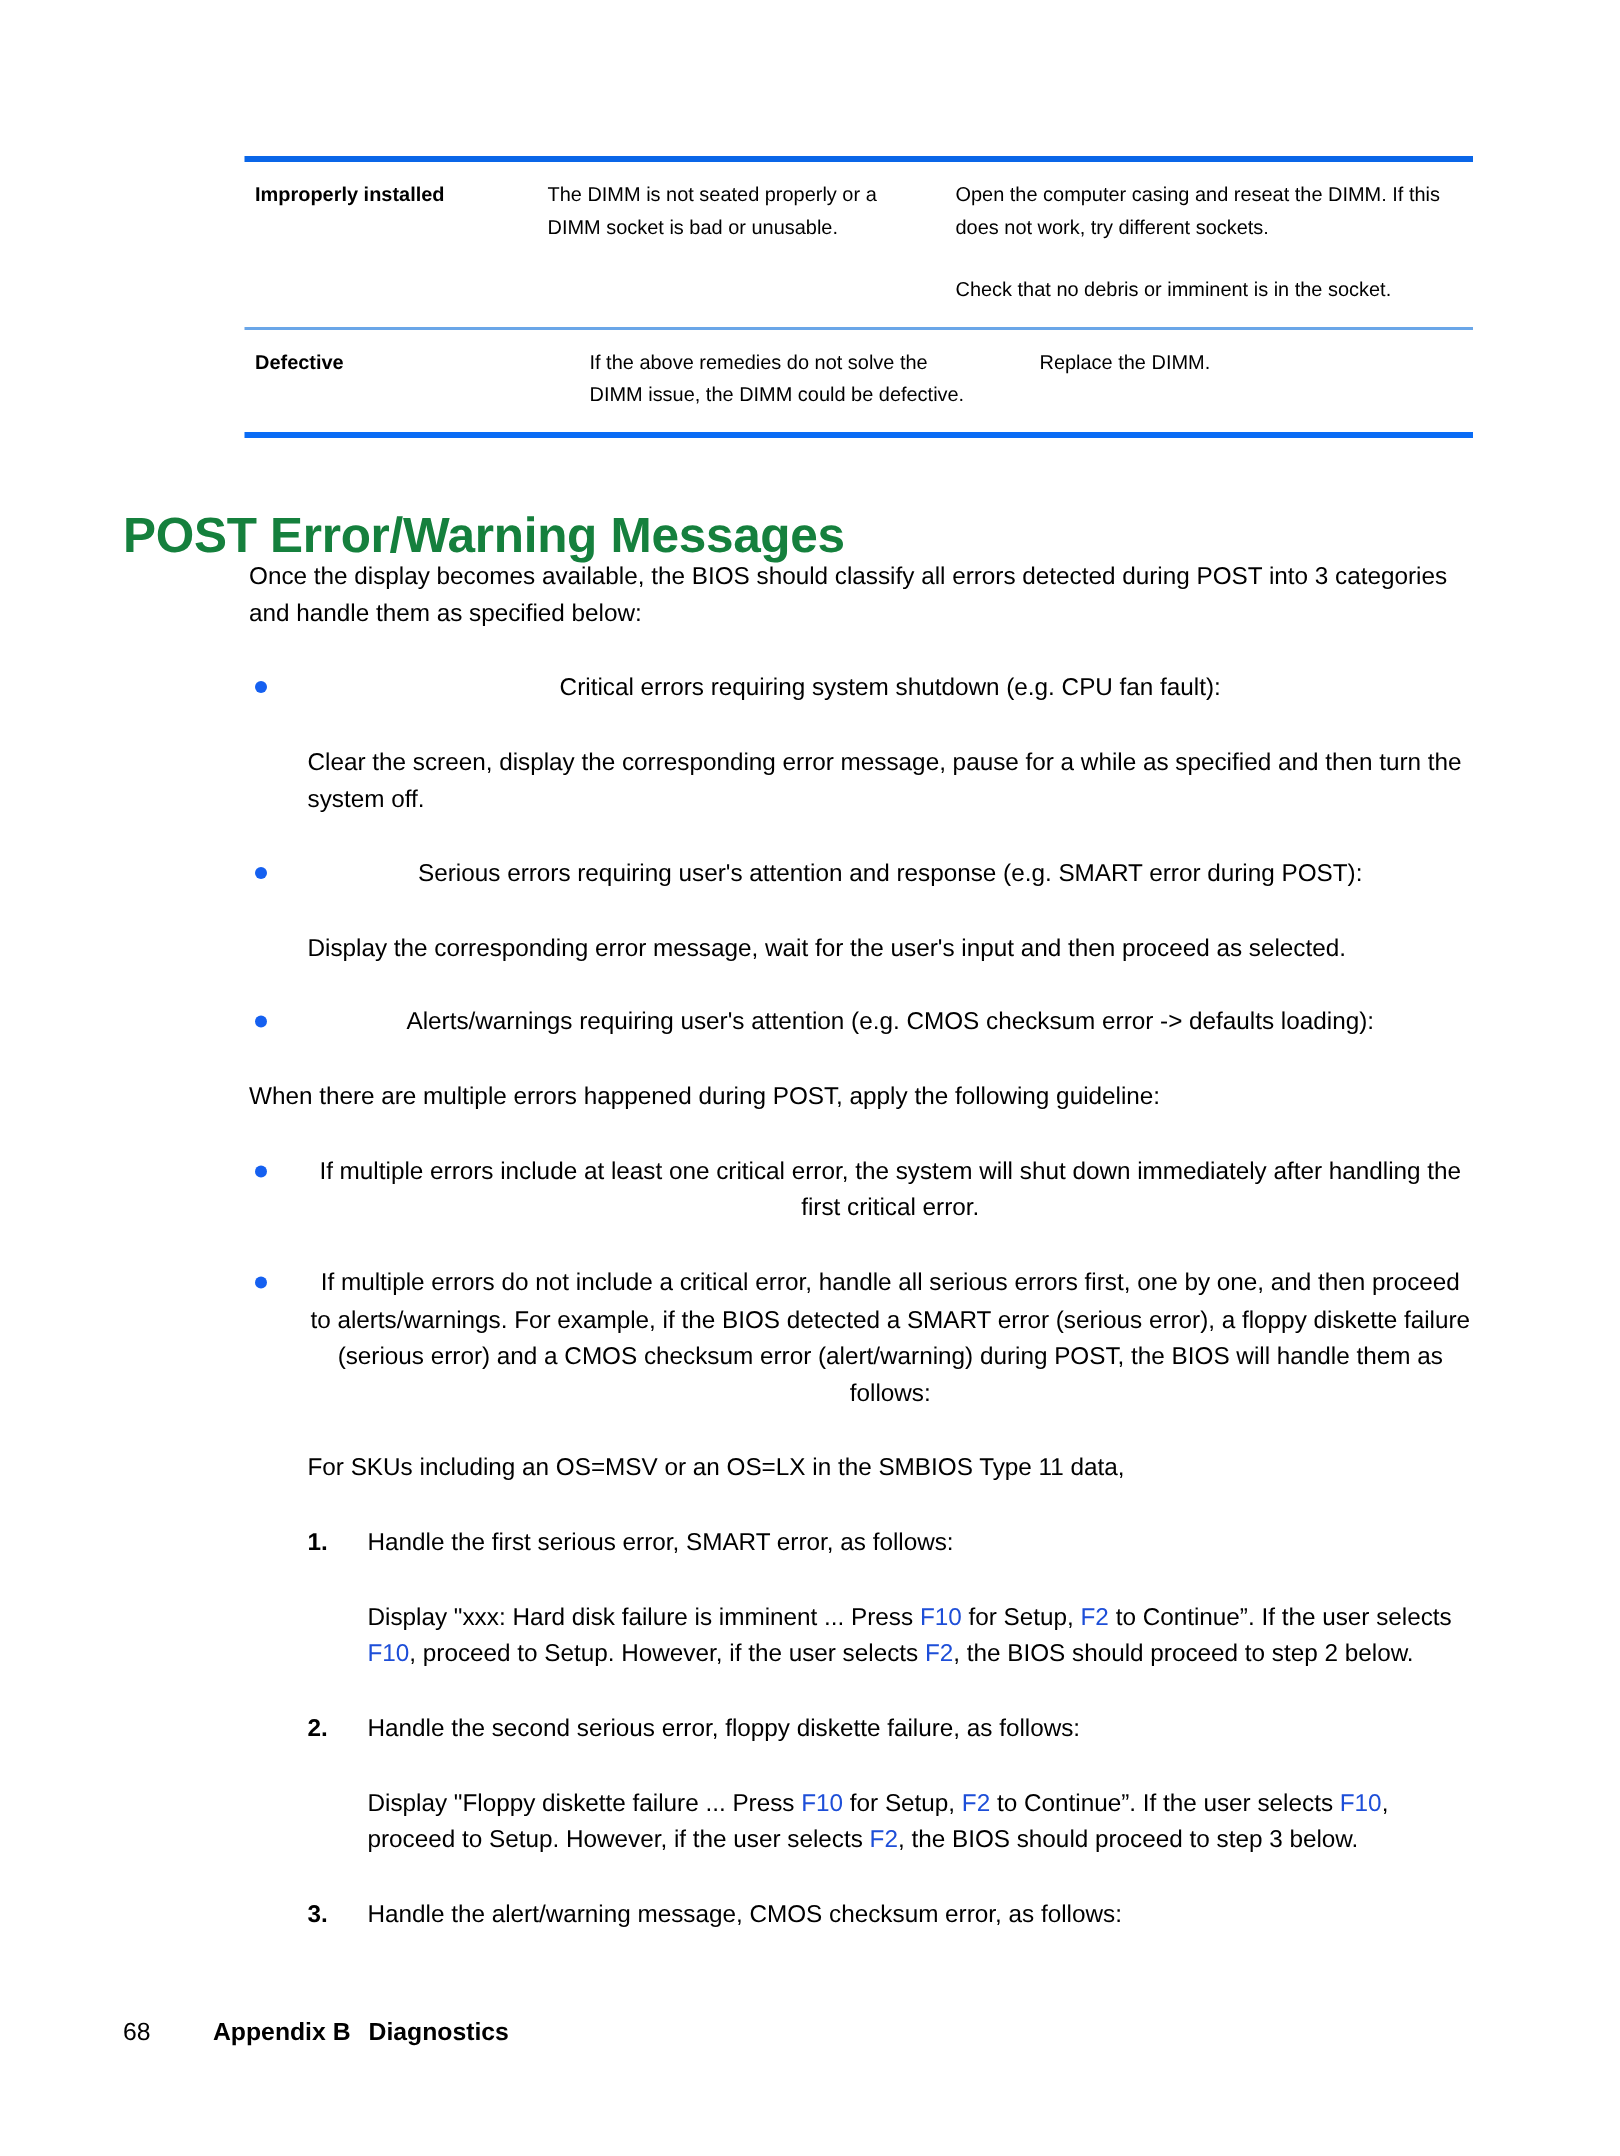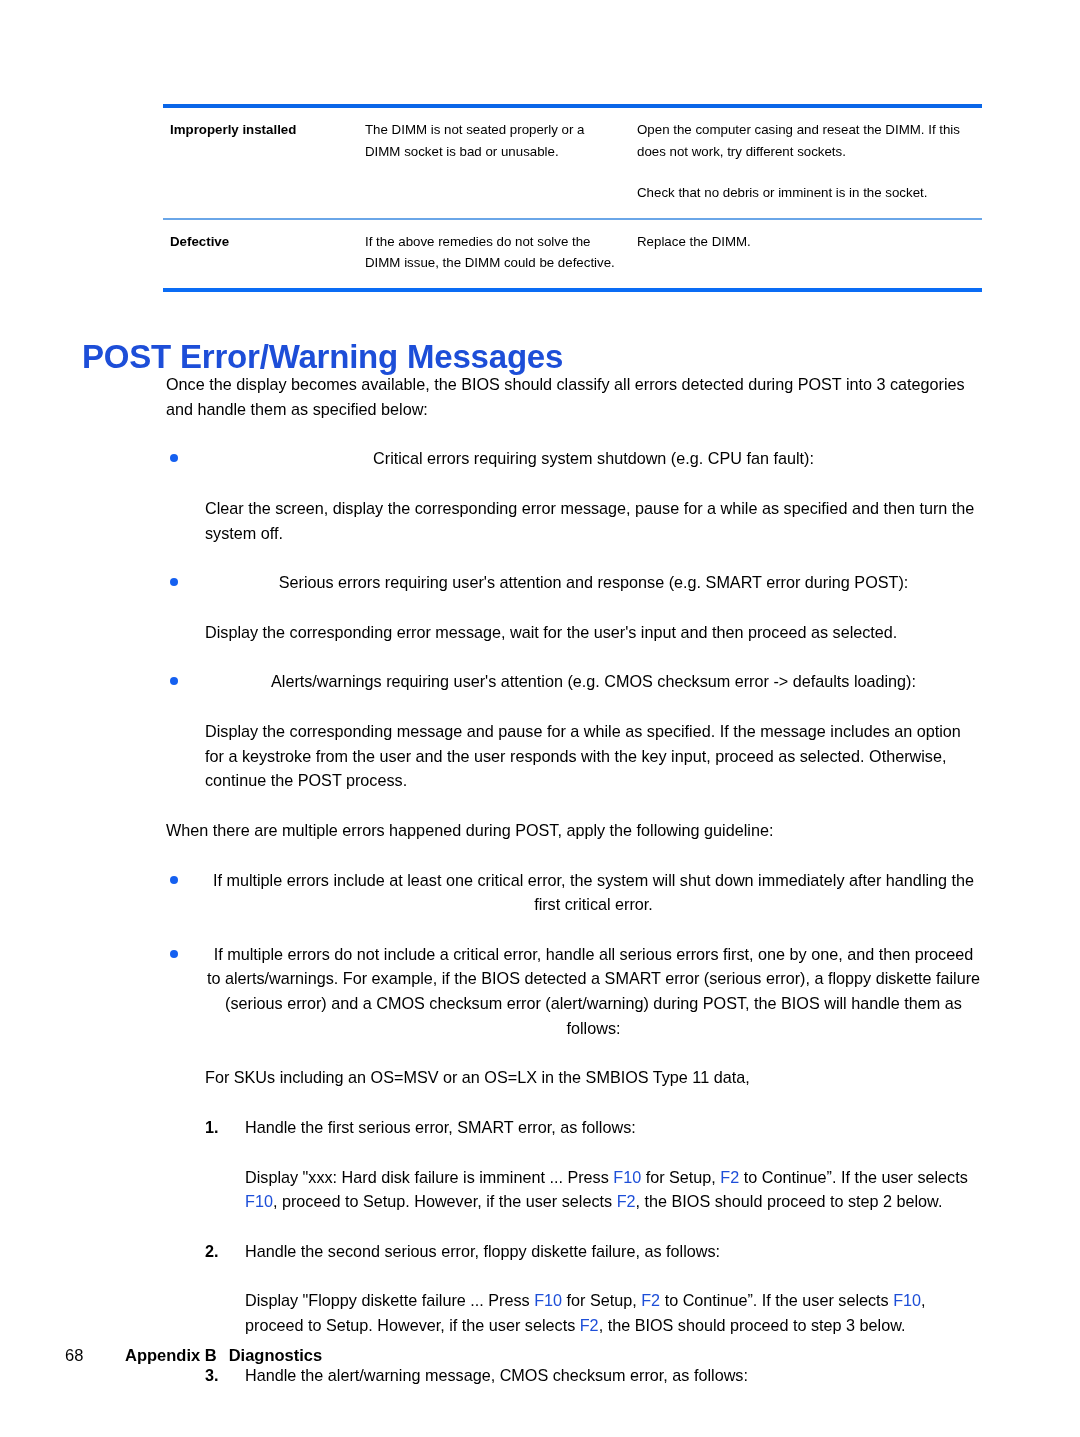--- a/index.html
+++ b/index.html
@@ -30,20 +30,21 @@
     width: 819px;
     border-top: 4px solid #0a66e8;
     border-bottom: 4px solid #0a6cf5;
   }
   .dimm-row {
     display: flex;
     align-items: flex-start;
   }
   .dimm-row.row-sep {
     border-top: 2px solid #6aa6e8;
+    gap: 28px;
   }
   .col-cause {
     width: 202px;
     flex: 0 0 202px;
     padding: 11px 10px 14px 7px;
     box-sizing: border-box;
     font-size: 13.3px;
     font-weight: bold;
     line-height: 1.62;
   }
@@ -67,21 +68,21 @@
   }
   .col-fix p:last-child { margin-bottom: 0; }
 
   
   .section-heading {
     position: absolute;
     left: 82px;
     top: 316px;
     font-size: 33px;
     font-weight: bold;
-    color: #1d4ed8;
+    color: #15803d;
     letter-spacing: -0.2px;
     white-space: nowrap;
   }
 
   
   .content {
     position: absolute;
     left: 166px;
     top: 372px;
     width: 816px;
@@ -133,21 +134,21 @@
     padding-left: 79px;
   }
 
   .key {
     color: #1d4ed8;
   }
 
   
   .footer {
     position: absolute;
-    left: 65px;
+    left: 82px;
     top: 1346px;
     font-size: 16.5px;
     display: flex;
     align-items: baseline;
   }
   .footer .pg {
     width: 60px;
     flex: 0 0 60px;
   }
   .footer .appendix {
@@ -199,21 +200,20 @@
     <div class="bullet-item">
       <span class="dot"></span>
       <span>Serious errors requiring user's attention and response (e.g. SMART error during POST):</span>
     </div>
     <p class="sub-para">Display the corresponding error message, wait for the user's input and then proceed as selected.</p>
 
     <div class="bullet-item">
       <span class="dot"></span>
       <span>Alerts/warnings requiring user's attention (e.g. CMOS checksum error -&gt; defaults loading):</span>
     </div>
-    <p class="sub-para">Display the corresponding message and pause for a while as specified. If the message includes an option for a keystroke from the user and the user responds with the key input, proceed as selected. Otherwise, continue the POST process.</p>
 
     <p class="para">When there are multiple errors happened during POST, apply the following guideline:</p>
 
     <div class="bullet-item">
       <span class="dot"></span>
       <span>If multiple errors include at least one critical error, the system will shut down immediately after handling the first critical error.</span>
     </div>
 
     <div class="bullet-item">
       <span class="dot"></span>

